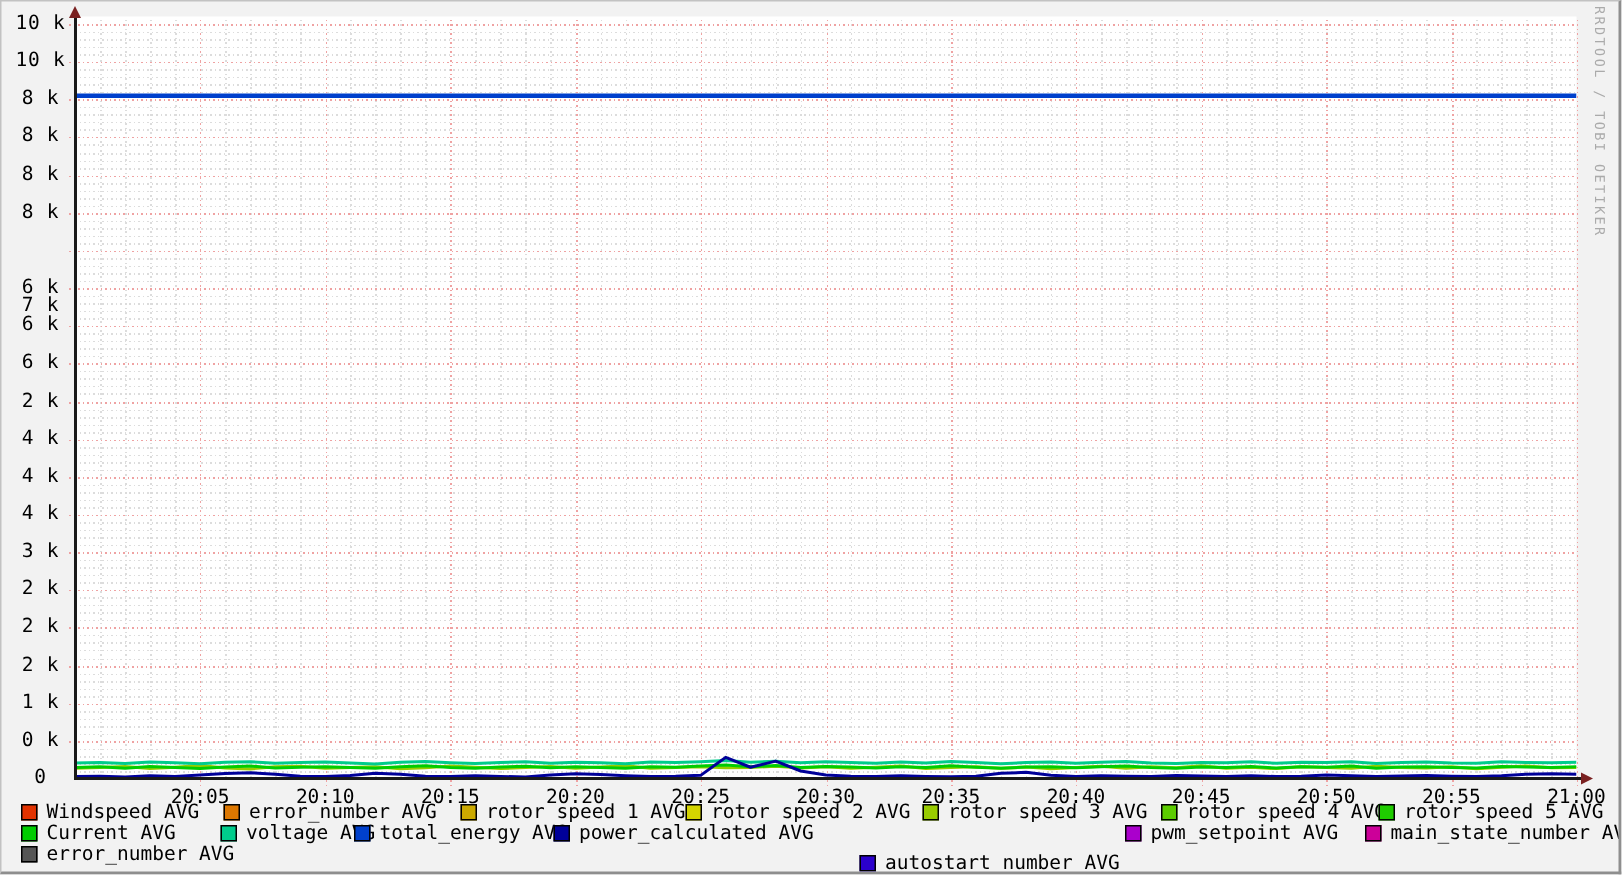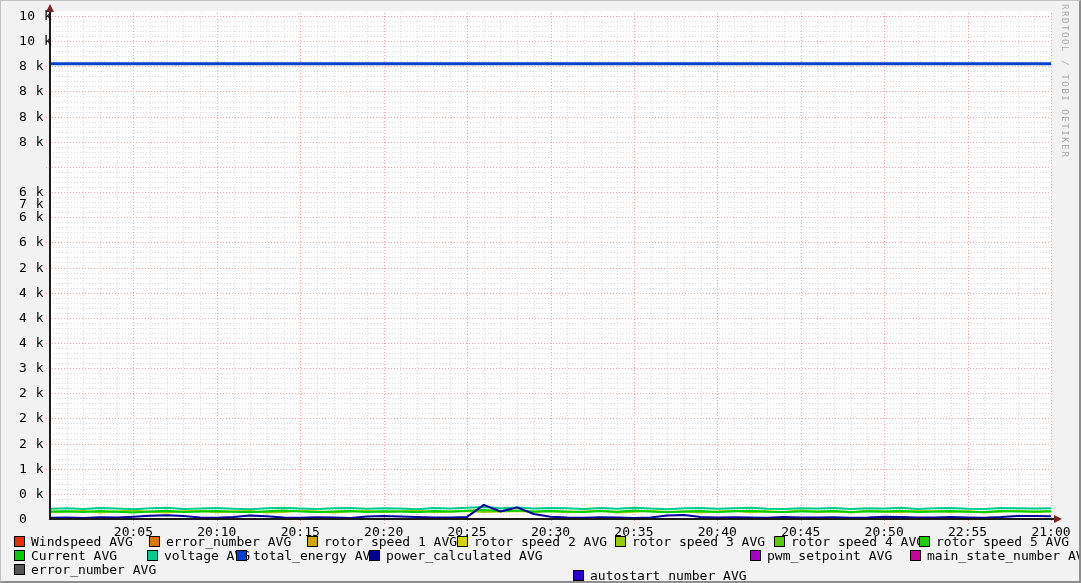--- a/index.html
+++ b/index.html
@@ -4,22 +4,22 @@
 <style>
   html,body{margin:0;padding:0;background:#e9e9e9;}
   .frame{
     position:relative; width:1081px; height:583px; box-sizing:border-box;
     background:#f2f2f2; overflow:hidden;
     border:1px solid #c2c2c2; border-right:2px solid #8e8e8e; border-bottom:2px solid #8e8e8e;
     font-family:"DejaVu Sans Mono","Liberation Mono",monospace;
   }
   .chart-svg{position:absolute; left:0; top:0;}
   .ylabel{
-    position:absolute; left:18px; width:44px; height:15px; line-height:15px;
-    text-align:left; font-size:13px; color:#000; letter-spacing:0.5px; white-space:pre;
+    position:absolute; left:4px; width:44px; height:15px; line-height:15px;
+    text-align:center; font-size:13px; color:#000; letter-spacing:0.5px; white-space:pre;
   }
   .xlabel{
     position:absolute; width:60px; height:14px; line-height:14px; text-align:center;
     font-size:13px; color:#000; white-space:pre;
   }
   .legend-item{position:absolute; height:13px; display:flex; align-items:center;}
   .legend-swatch{
     width:9px; height:9px; border:1px solid #000; flex:0 0 auto; margin-right:6px;
   }
   .legend-label{font-size:13px; color:#000; line-height:13px; white-space:pre;}
@@ -246,21 +246,21 @@
       <div class="xlabel" style="left: 102.417px; top: 524px;">20:05</div>
       <div class="xlabel" style="left: 185.833px; top: 524px;">20:10</div>
       <div class="xlabel" style="left: 269.25px; top: 524px;">20:15</div>
       <div class="xlabel" style="left: 352.667px; top: 524px;">20:20</div>
       <div class="xlabel" style="left: 436.083px; top: 524px;">20:25</div>
       <div class="xlabel" style="left: 519.5px; top: 524px;">20:30</div>
       <div class="xlabel" style="left: 602.917px; top: 524px;">20:35</div>
       <div class="xlabel" style="left: 686.333px; top: 524px;">20:40</div>
       <div class="xlabel" style="left: 769.75px; top: 524px;">20:45</div>
       <div class="xlabel" style="left: 853.167px; top: 524px;">20:50</div>
-      <div class="xlabel" style="left: 936.583px; top: 524px;">22:55</div>
+      <div class="xlabel" style="left: 936.583px; top: 524px;">20:55</div>
       <div class="xlabel" style="left: 1020px; top: 524px;">21:00</div>
     </div>
   <div id="legend">
       <div class="legend-item" style="left: 13px; top: 534px;">
         <span class="legend-swatch" style="background: rgb(226, 50, 0);"></span>
         <span class="legend-label">Windspeed AVG</span>
       </div>
       <div class="legend-item" style="left: 148px; top: 534px;">
         <span class="legend-swatch" style="background: rgb(221, 119, 0);"></span>
         <span class="legend-label">error_number AVG</span>

